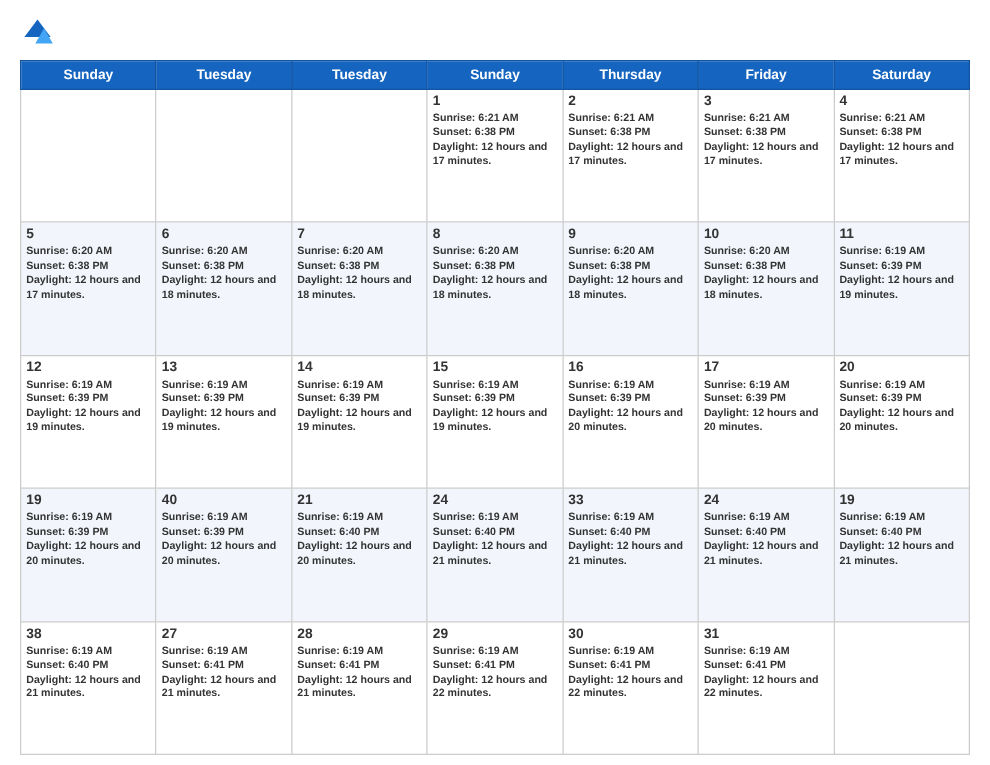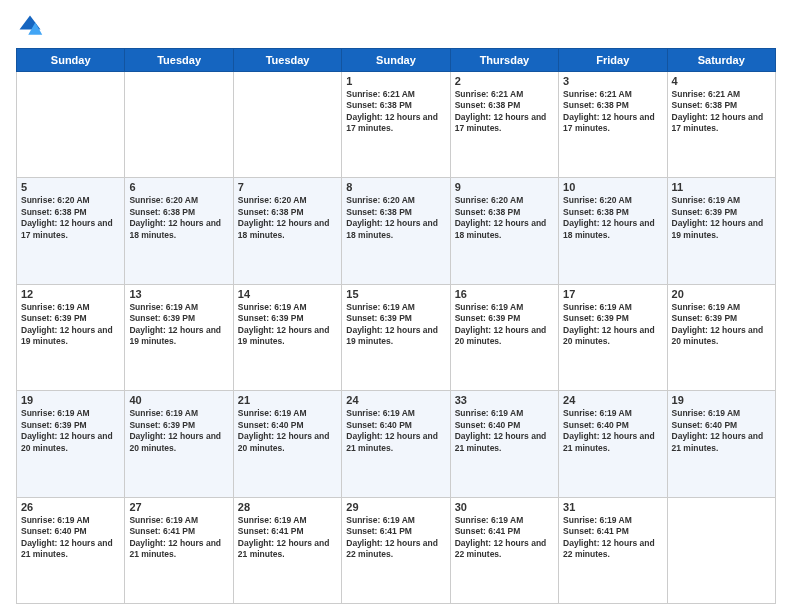--- a/index.html
+++ b/index.html
@@ -292,21 +292,21 @@
           </td>
           <td>
             <span class="day-num">19</span>
             <div class="day-info">Sunrise: 6:19 AM
 Sunset: 6:40 PM
 Daylight: 12 hours and 21 minutes.</div>
           </td>
         </tr>
         <tr>
           <td>
-            <span class="day-num">26</span>
+            <span class="day-num">38</span>
             <div class="day-info">Sunrise: 6:19 AM
 Sunset: 6:40 PM
 Daylight: 12 hours and 21 minutes.</div>
           </td>
           <td>
             <span class="day-num">27</span>
             <div class="day-info">Sunrise: 6:19 AM
 Sunset: 6:41 PM
 Daylight: 12 hours and 21 minutes.</div>
           </td>

